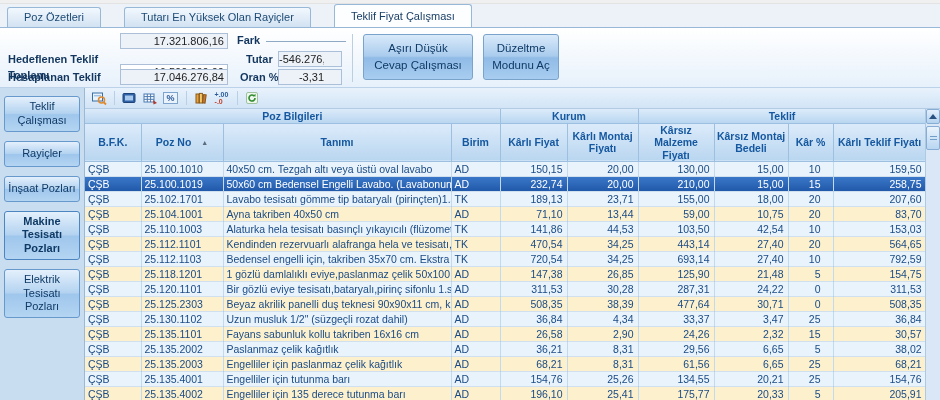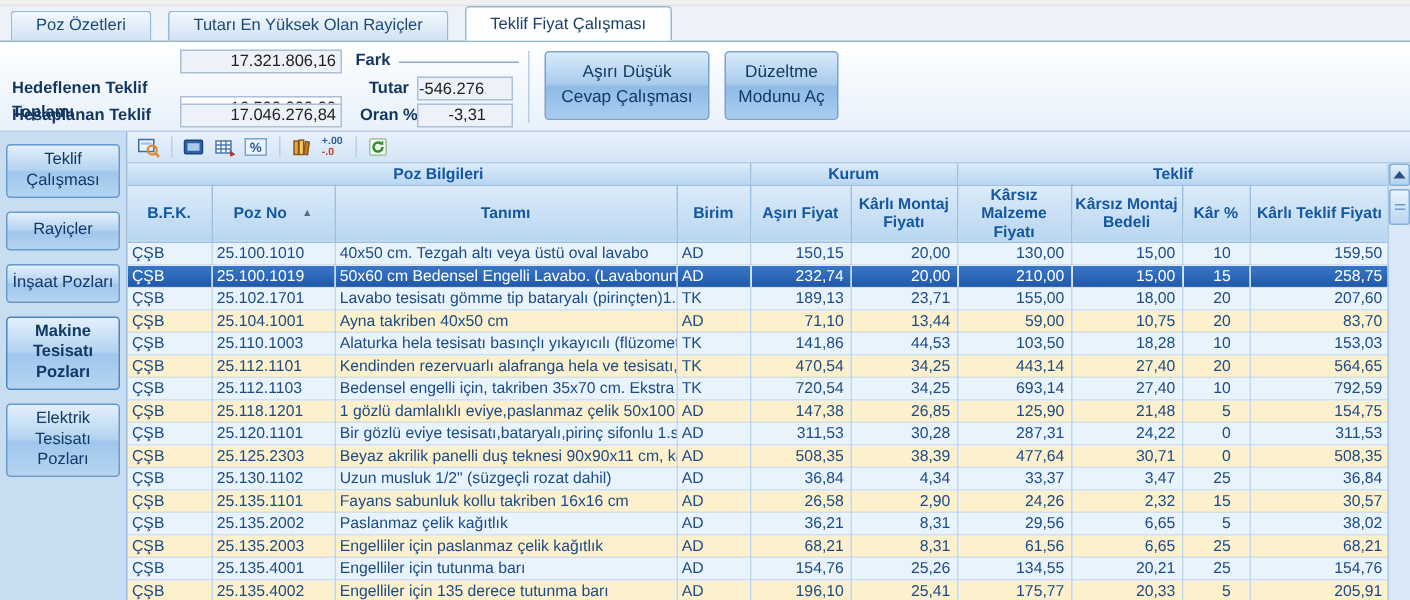--- a/index.html
+++ b/index.html
@@ -5,21 +5,21 @@
   * { margin:0; padding:0; box-sizing:border-box; }
   html,body { width:940px; height:400px; overflow:hidden; }
   body { position:relative; font-family:"Liberation Sans", sans-serif; background:#dfe9f5; font-size:11px; }
 
   
   .top-strip { position:absolute; left:0; top:0; width:940px; height:4px; background:#f0f0f0; border-bottom:1px solid #e3e3e3; }
 
   
   .tabbar { position:absolute; left:0; top:4px; width:940px; height:23px; padding-left:7px; background:#edf2f8; }
   .tab { display:inline-block; vertical-align:bottom; margin-top:3px; height:20px; line-height:19px; padding:0 16px;
-         border:1px solid #98b8d8; border-bottom:none; border-radius:3px 3px 0 0; margin-right:8px;
+         border:1px solid #98b8d8; border-bottom:none; border-radius:3px 3px 0 0; margin-right:20px;
          background:linear-gradient(#f2f8fe,#d2e2f2); color:#1c4a74; cursor:default; }
   .tab.active { margin-top:0; height:23px; line-height:22px; background:#fdfeff; color:#1a3f66; position:relative; z-index:2; }
 
   
   .top-panel { position:absolute; left:0; top:27px; width:940px; height:61px;
                background:linear-gradient(#ffffff,#e7f1fb); border-top:1px solid #98b8d8; border-bottom:1px solid #bcd2e8; }
   .fld-label { position:absolute; left:8px; width:112px; height:16px; line-height:16px; font-weight:bold; color:#12365e; }
   .fld-box { position:absolute; left:120px; width:108px; height:16px; border:1px solid #abc0d8; background:#edf2f9;
              color:#222; font-family:"Liberation Sans",sans-serif; font-size:11px; text-align:right; padding-right:3px; }
   .fld-box.editable { background:#ffffff; }
@@ -187,21 +187,21 @@
         <tr class="grp">
           <th colspan="4">Poz Bilgileri</th>
           <th colspan="2">Kurum</th>
           <th colspan="4">Teklif</th>
         </tr>
         <tr class="cols">
           <th><span>B.F.K.</span></th>
           <th><span>Poz No</span><span class="sortarrow">▲</span></th>
           <th><span>Tanımı</span></th>
           <th><span>Birim</span></th>
-          <th><span>Aşırı Fiyat</span></th>
+          <th><span>Kârlı Fiyat</span></th>
           <th><span>Kârlı Montaj Fiyatı</span></th>
           <th><span>Kârsız Malzeme Fiyatı</span></th>
           <th><span>Kârsız Montaj Bedeli</span></th>
           <th><span>Kâr %</span></th>
           <th><span>Kârlı Teklif Fiyatı</span></th>
         </tr>
       </thead>
       <tbody>
           <tr>
             <td>ÇŞB</td>
@@ -252,21 +252,21 @@
             <td>83,70</td>
           </tr>
           <tr>
             <td>ÇŞB</td>
             <td>25.110.1003</td>
             <td>Alaturka hela tesisatı basınçlı yıkayıcılı (flüzometreli)</td>
             <td>TK</td>
             <td>141,86</td>
             <td>44,53</td>
             <td>103,50</td>
-            <td>18,28</td>
+            <td>42,54</td>
             <td>10</td>
             <td>153,03</td>
           </tr>
           <tr>
             <td>ÇŞB</td>
             <td>25.112.1101</td>
             <td>Kendinden rezervuarlı alafranga hela ve tesisatı, 35 x 55 cm.</td>
             <td>TK</td>
             <td>470,54</td>
             <td>34,25</td>

